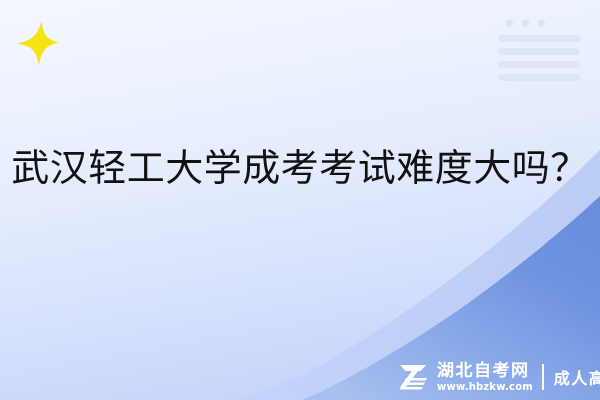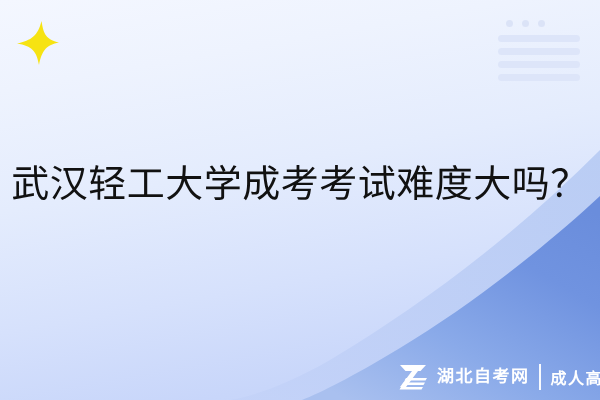--- a/index.html
+++ b/index.html
@@ -76,21 +76,21 @@
     width: 82px;
     height: 7px;
     border-radius: 4px;
     background: #dde5f9;
   }
 
   
   .headline {
     position: absolute;
     left: 0;
-    top: 158px;
+    top: 142px;
     width: 600px;
     text-align: center;
     color: #111111;
     font-size: 38px;
     line-height: 53px;
     letter-spacing: 0.5px;
     font-weight: 400;
     font-family: "DejaVu Sans", "Liberation Sans", sans-serif;
     white-space: nowrap;
   }
@@ -203,18 +203,19 @@
   <div class="logo-lockup">
     <svg class="logo-mark" viewBox="0 0 34 30">
       <path d="M4 3 L30 3 L24.5 9 L9.5 9 Z" fill="#ffffff"></path>
       <path d="M19 5 L25 5 L10 25 L4 25 Z" fill="#ffffff"></path>
       <path d="M10 16 L31 16 L29.5 18.5 L8.5 18.5 Z" fill="#ffffff"></path>
       <path d="M7.5 20.5 L29 20.5 L27.5 23 L6 23 Z" fill="#ffffff"></path>
       <path d="M5 25 L27 25 L25.5 27.5 L3.5 27.5 Z" fill="#ffffff"></path>
     </svg>
     <div class="logo-wordblock">
       <span class="logo-cn">湖北自考网</span>
+      <span class="logo-url">www.hbzkw.com</span>
     </div>
     <span class="logo-divider"></span>
     <span class="logo-tag">成人高考</span>
   </div>
 
 </div>
 
 </body></html>

